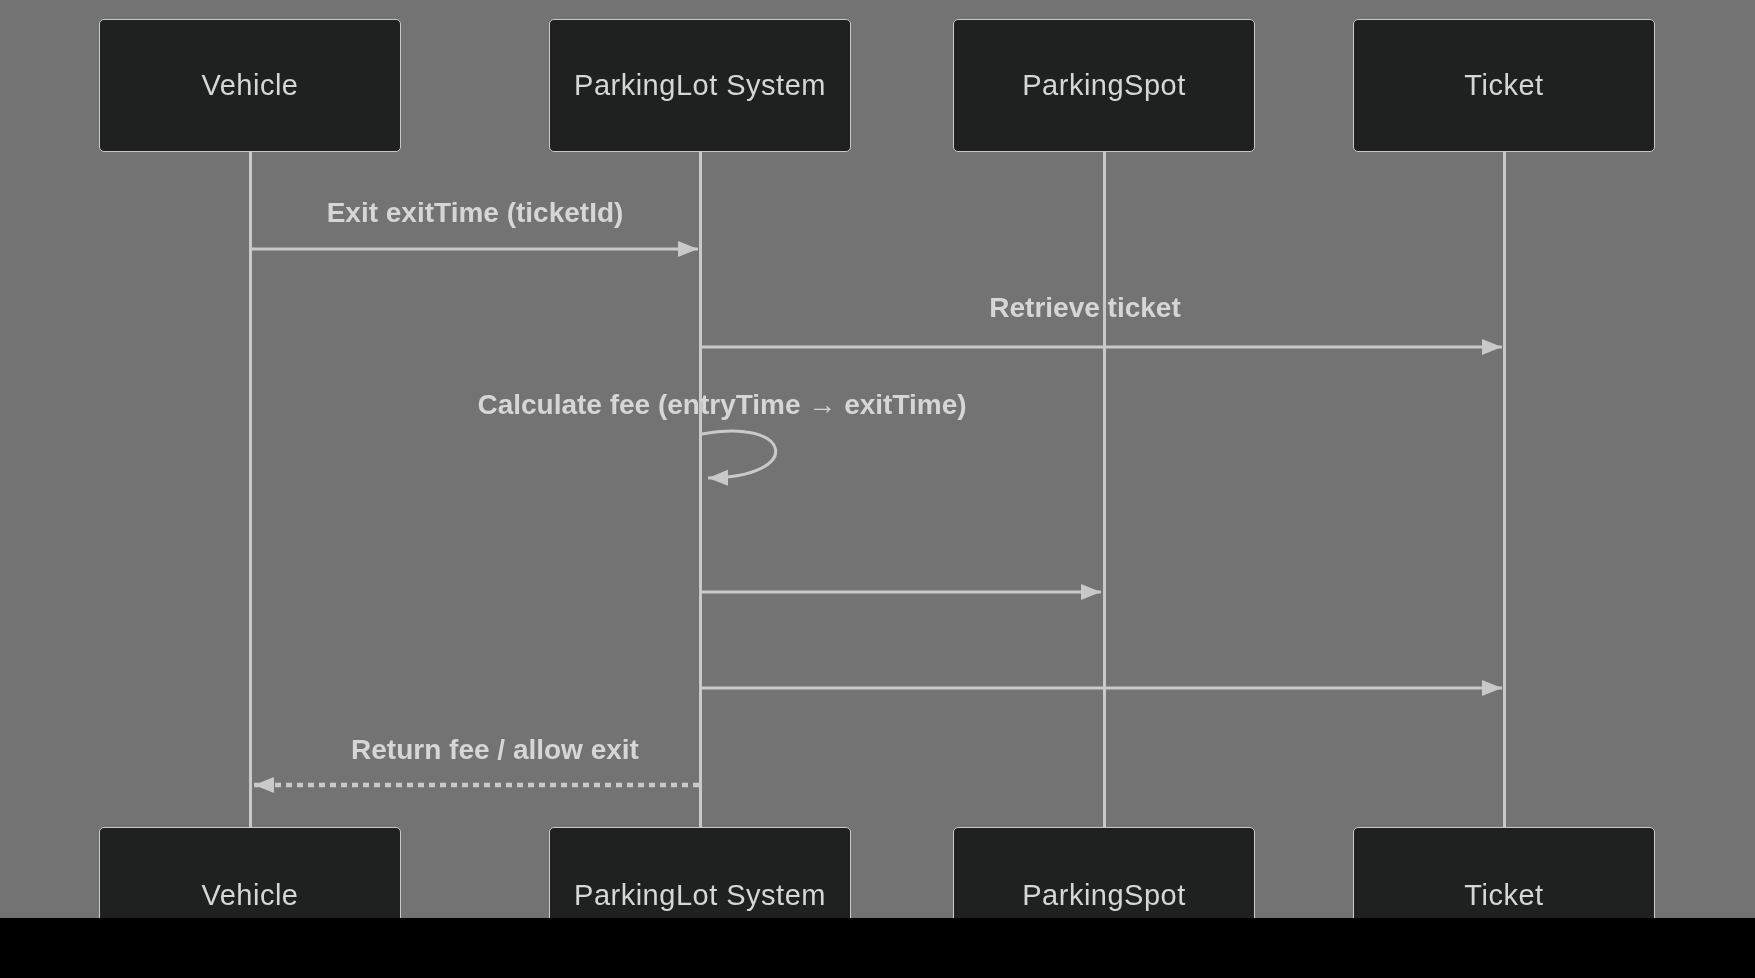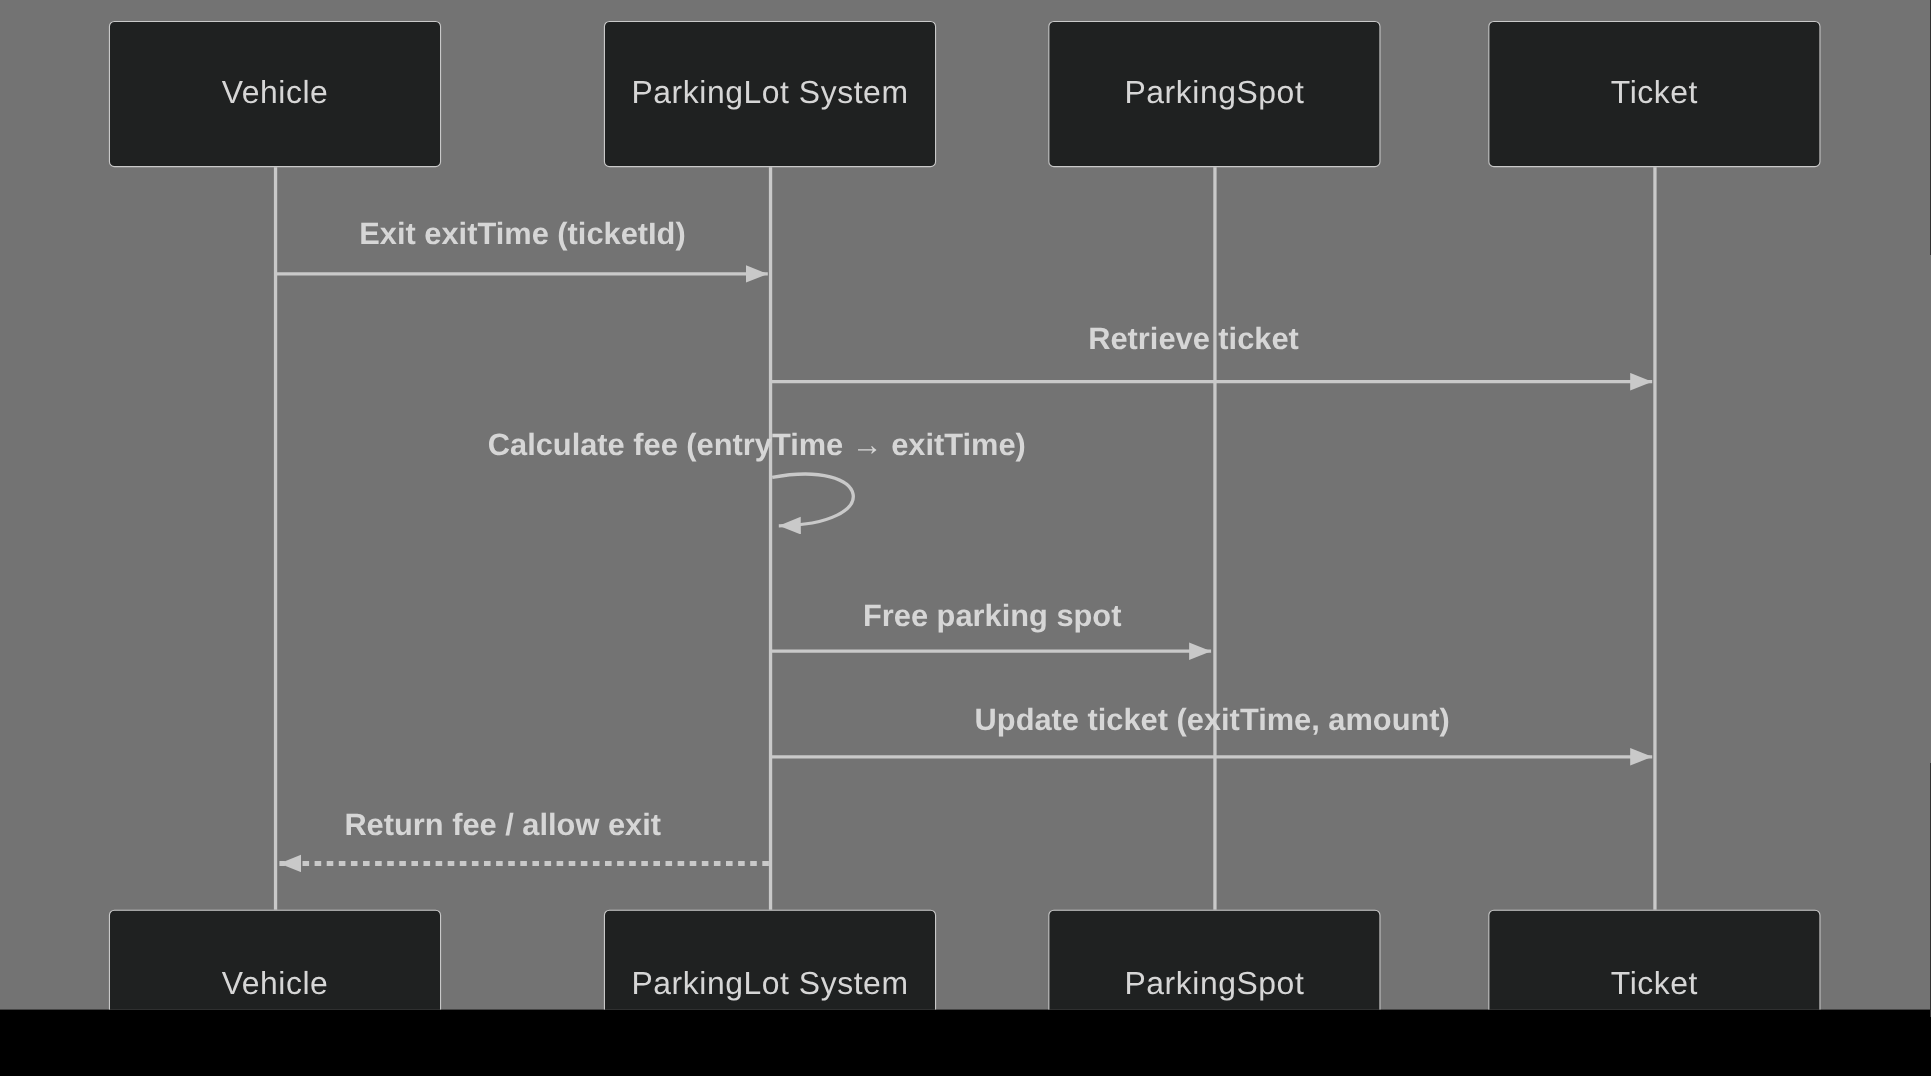--- a/index.html
+++ b/index.html
@@ -97,24 +97,22 @@
 
     <line x1="700" y1="592" x2="1101" y2="592" stroke="#c9c9c9" stroke-width="3" marker-end="url(#arrowhead)"></line>
 
     <line x1="700" y1="688" x2="1502" y2="688" stroke="#c9c9c9" stroke-width="3" marker-end="url(#arrowhead)"></line>
 
     <line x1="699" y1="785" x2="254" y2="785" stroke="#c9c9c9" stroke-width="4.5" stroke-dasharray="6 5" marker-end="url(#arrowhead)"></line>
   </svg>
 
   <div class="msg-label" style="left:475px;  top:196px">Exit exitTime (ticketId)</div>
   <div class="msg-label" style="left:1085px; top:291px">Retrieve ticket</div>
-  <div class="msg-label" style="left:688px;  top:388px">Calculate fee (entryTime → exitTime)</div>
-  <div class="msg-label" style="left:902px;  top:543px">Free parking spot</div>
-  <div class="msg-label" style="left:1102px; top:638px">Update ticket (exitTime, amount)</div>
-  <div class="msg-label" style="left:457px;  top:733px">Return fee / allow exit</div>
+  <div class="msg-label" style="left:722px;  top:388px">Calculate fee (entryTime → exitTime)</div>
+  <div class="msg-label" style="left:495px;  top:733px">Return fee / allow exit</div>
 
   <div class="actor-box bottom" style="left:99px">
     <span>Vehicle</span>
   </div>
   <div class="actor-box bottom" style="left:549px">
     <span>ParkingLot System</span>
   </div>
   <div class="actor-box bottom" style="left:953px">
     <span>ParkingSpot</span>
   </div>

